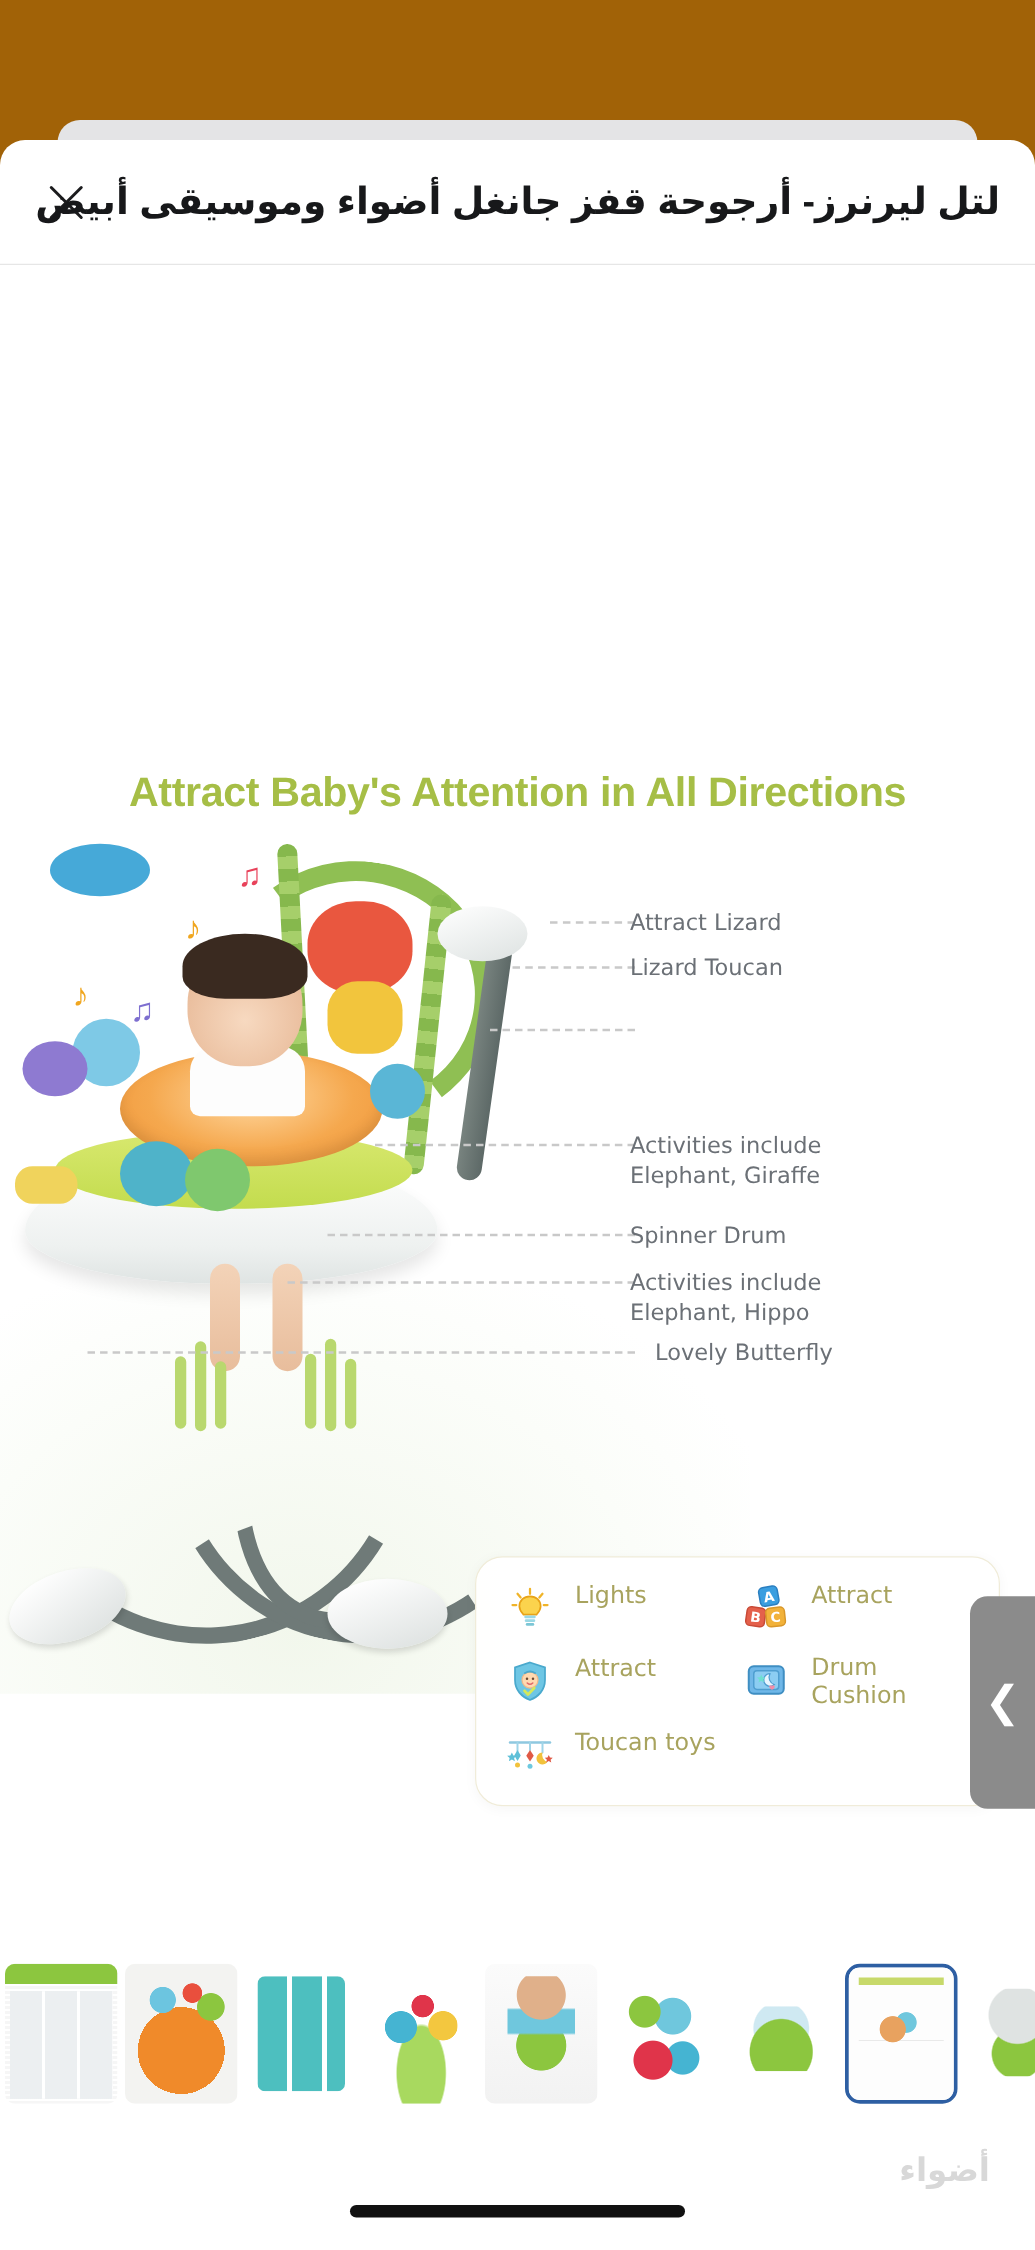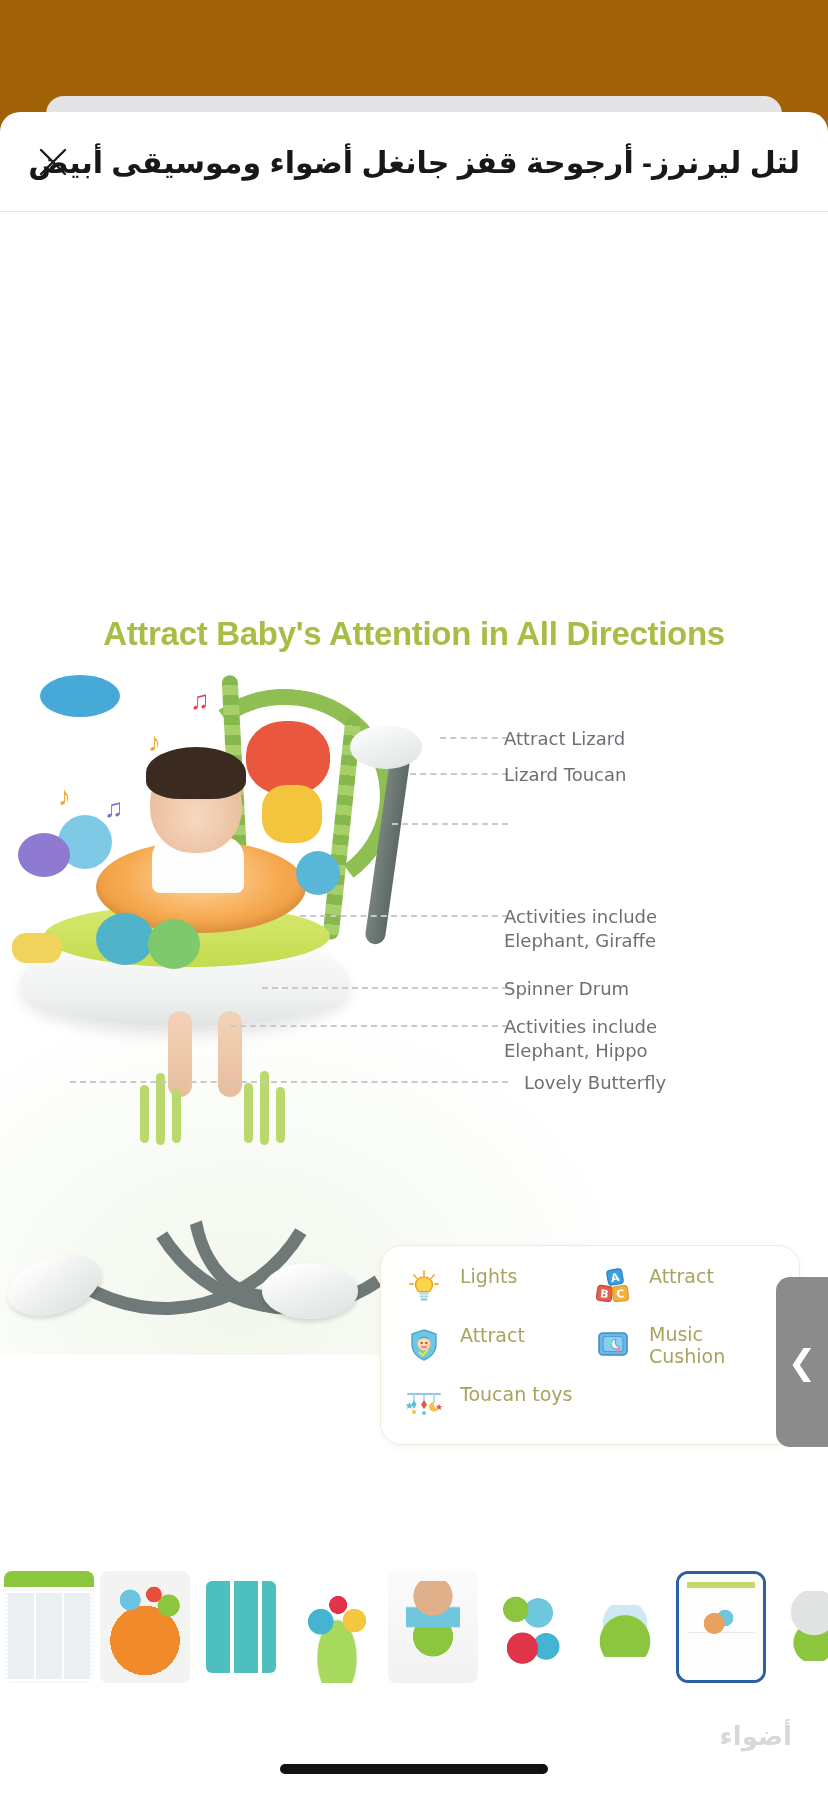--- a/index.html
+++ b/index.html
@@ -524,21 +524,21 @@
           <div class="feature">
             <span class="ficon">
               <svg width="36" height="36" viewBox="0 0 36 36">
                 <rect x="4" y="7" width="28" height="22" rx="4" fill="#6fb7e8" stroke="#3f8ec2" stroke-width="1.6"></rect>
                 <rect x="8" y="10.5" width="20" height="15" rx="2.5" fill="#8ccdf2" stroke="#4f9ed0" stroke-width="1.2"></rect>
                 <path d="M21 13a5 5 0 1 0 3.4 8.6A6 6 0 0 1 21 13z" fill="#e8f5ff" stroke="#4f9ed0" stroke-width="1"></path>
                 <path d="M14 13.6l1 2.2 2.4.2-1.8 1.6.6 2.3-2.2-1.3-2.2 1.3.6-2.3-1.8-1.6 2.4-.2z" fill="#6ee0d0"></path>
                 <path d="M22.6 22.6c.9-1 2.4-.2 2.2 1-.1.9-1.4 1.8-2.2 2.4-.8-.6-2.1-1.5-2.2-2.4-.2-1.2 1.3-2 2.2-1z" fill="#f08ca8"></path>
               </svg>
             </span>
-            <span class="flabel">Music Cushion</span>
+            <span class="flabel">Drum Cushion</span>
           </div>
 
           <div class="feature">
             <span class="ficon">
               <svg width="40" height="36" viewBox="0 0 40 36">
                 <path d="M4 8h32" stroke="#8ec8e0" stroke-width="2" stroke-linecap="round"></path>
                 <path d="M10 8v7M20 8v6M30 8v8" stroke="#9fd4e8" stroke-width="1.6" stroke-linecap="round"></path>
                 <path d="M10 14l2.6 4.4-2.6 4.4-2.6-4.4z" fill="#5ec0d8"></path>
                 <circle cx="10" cy="26" r="2" fill="#f2c23c"></circle>
                 <path d="M20 14l3 4.6-3 4.6-3-4.6z" fill="#e05a46"></path>

